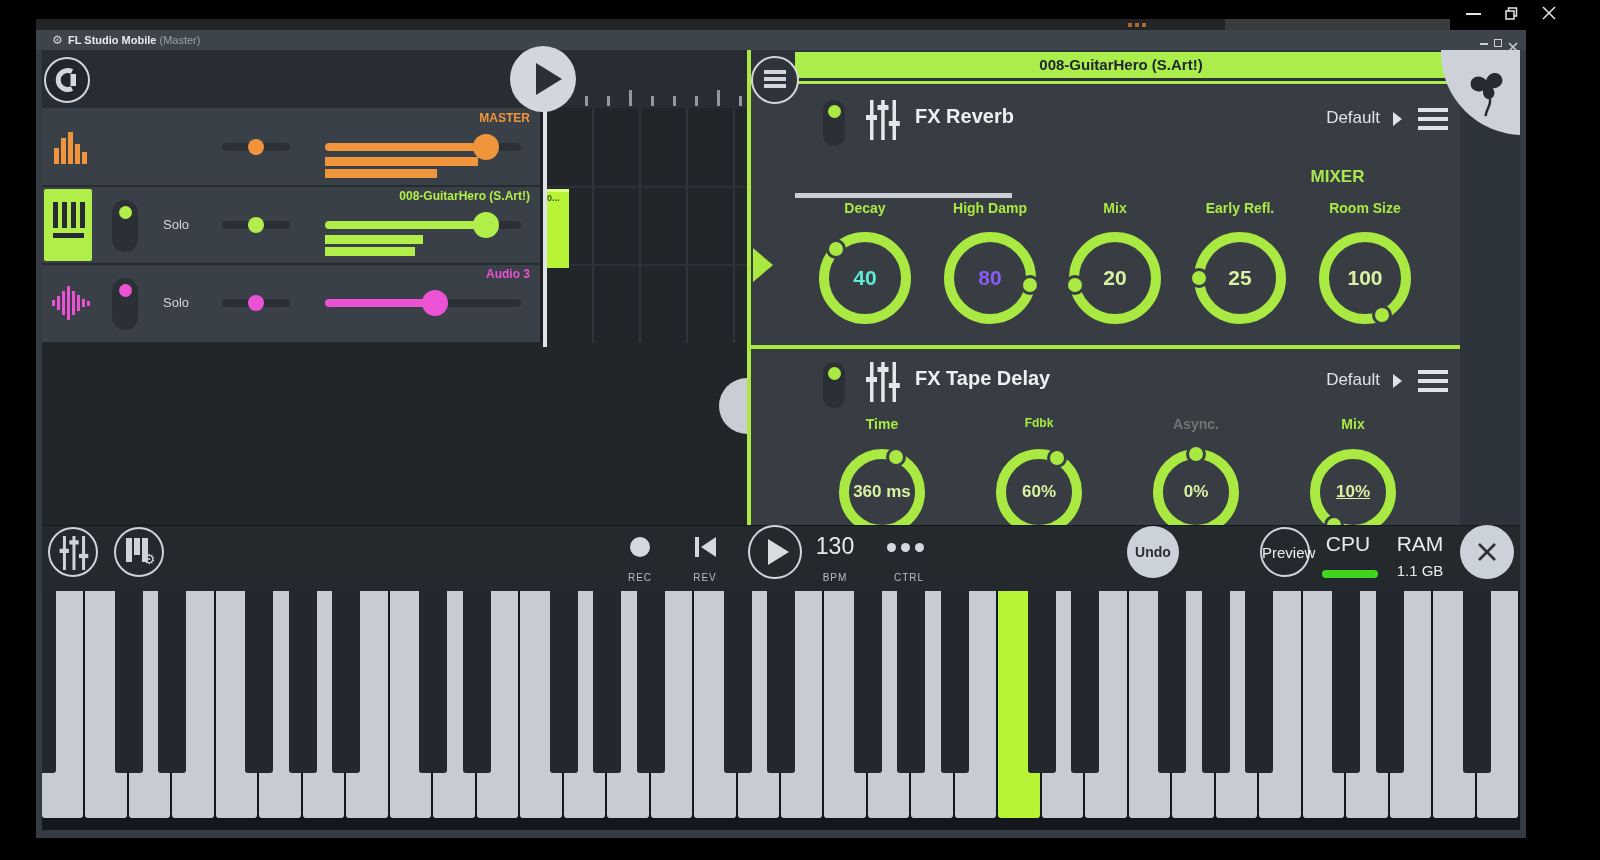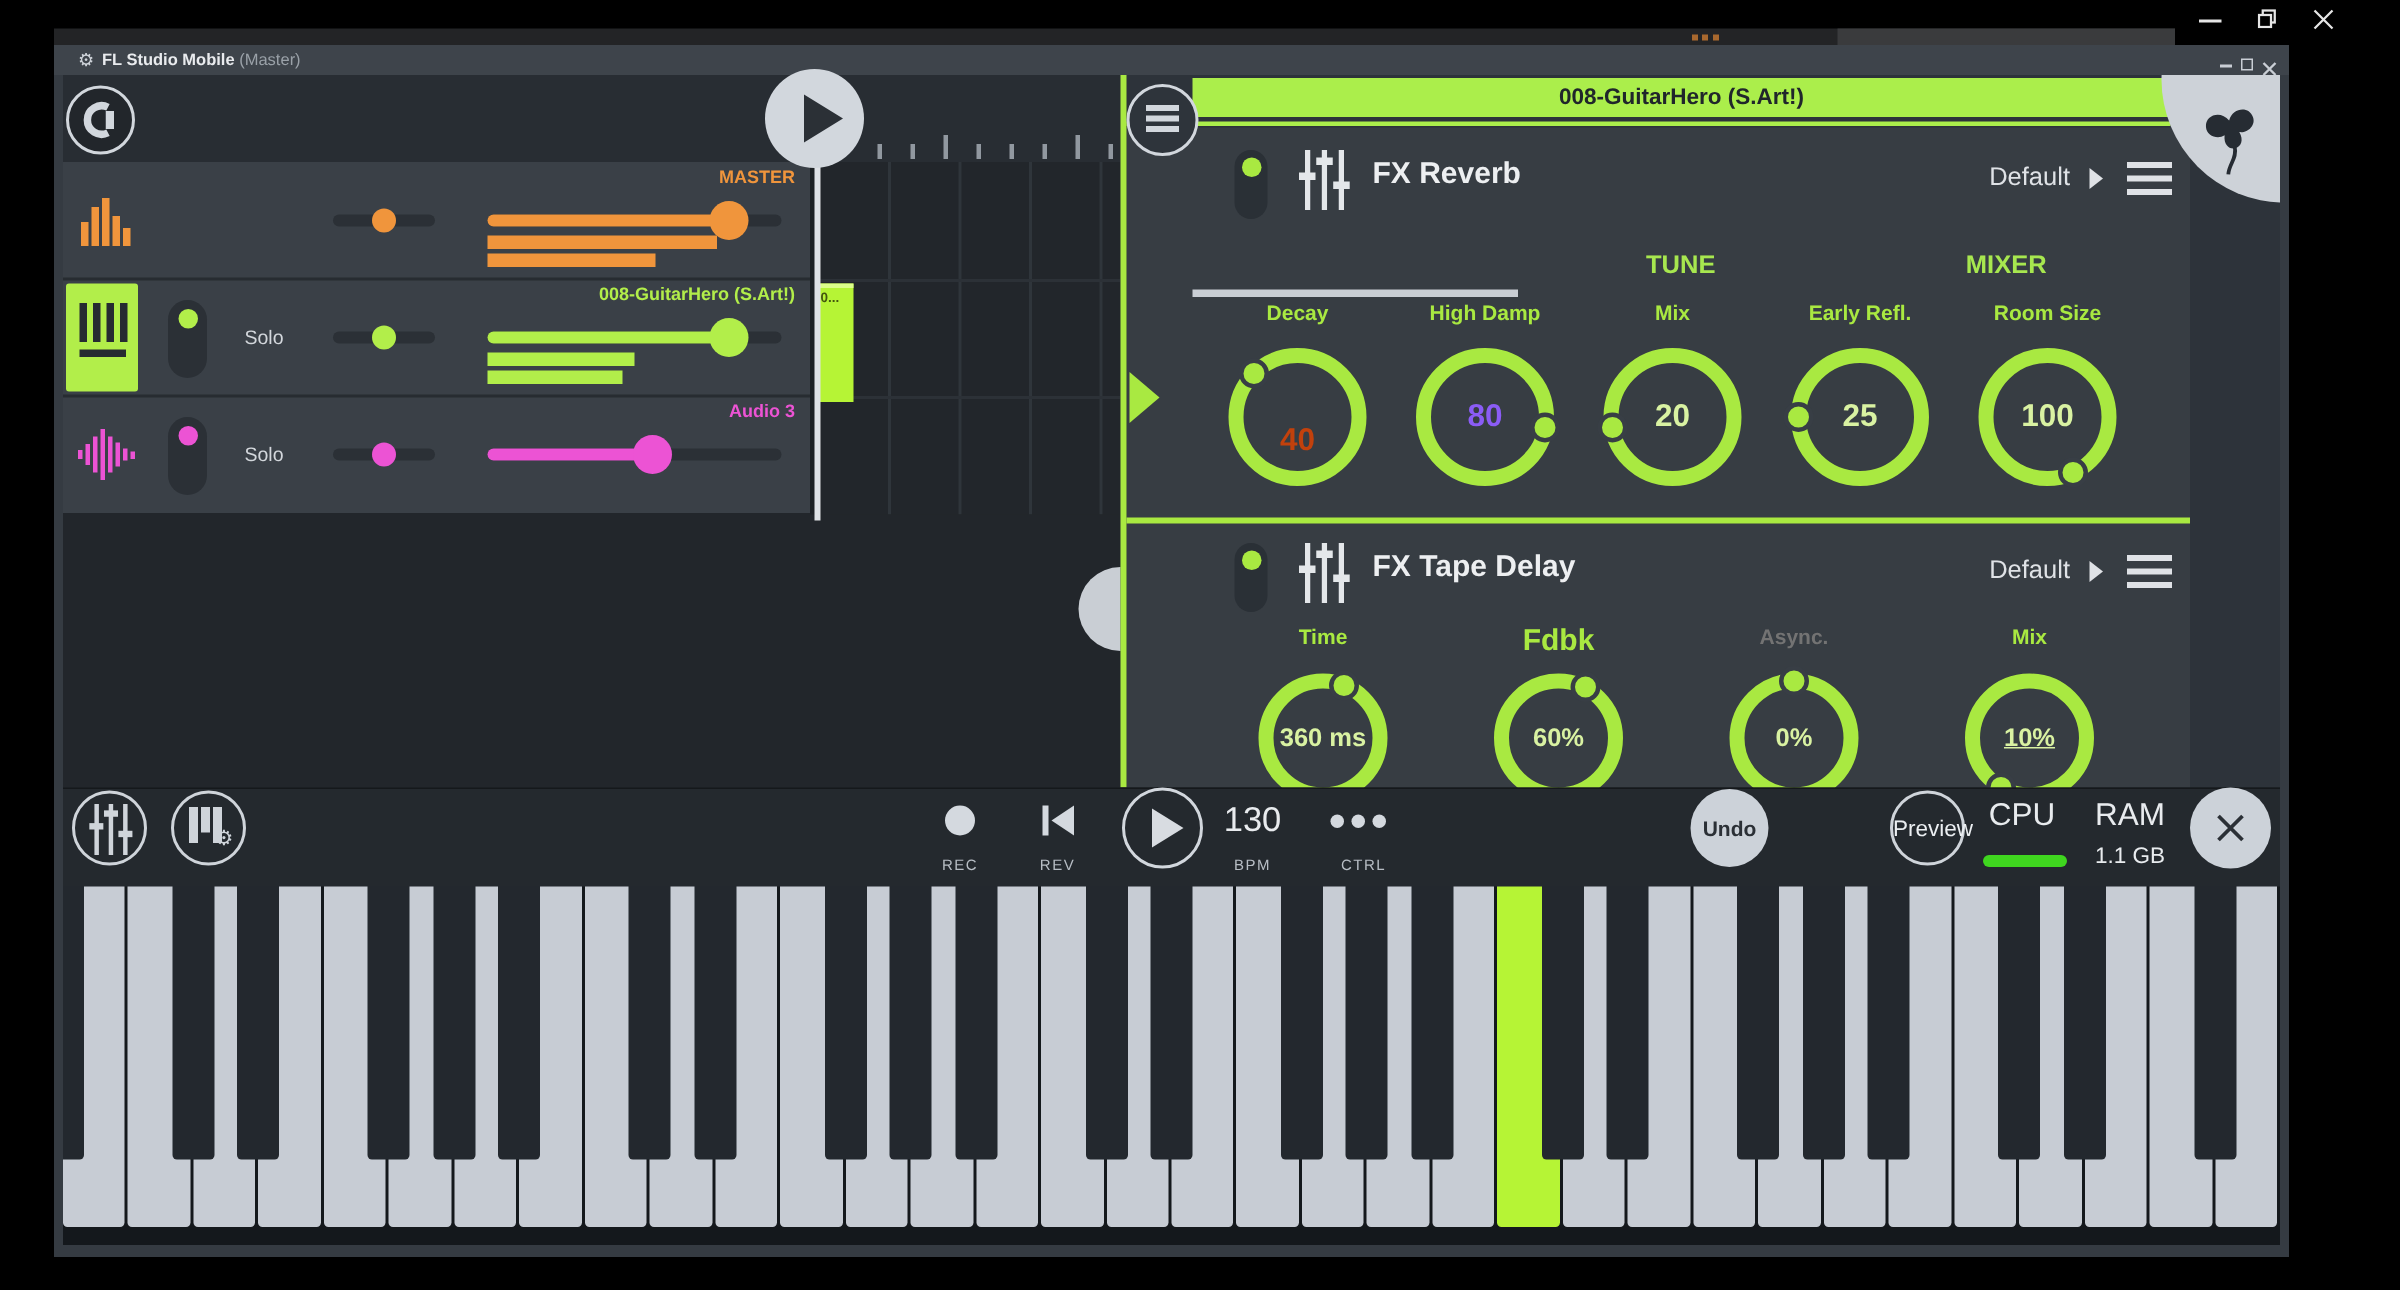--- a/index.html
+++ b/index.html
@@ -297,21 +297,20 @@
       </svg>
   </div>
   <div class="abs fxtitle" id="fx1-title">FX Reverb</div>
   <div class="abs preset" id="fx1-preset">Default</div>
   <div class="abs preset-arrow" id="fx1-arrow"></div>
   <div class="abs menu-bars" id="fx1-menu">
     <div style="top:0;"></div>
       <div style="top:9px;"></div>
       <div style="top:18px;"></div>
   </div>
-  <div class="abs tab" id="tab-tune">TUNE</div>
   <div class="abs tab" id="tab-mixer">MIXER</div>
   <div class="abs" id="tab-underline"></div>
   <div class="abs" id="fx-divider"></div>
 
   <div class="abs toggle" id="fx2-toggle">
       <div class="dot"></div>
     </div>
   <div class="abs fadericon" id="fx2-fader">
     <svg width="34" height="40" viewBox="0 0 34 40">
         <g fill="#e4e7ea">
@@ -328,21 +327,21 @@
   <div class="abs preset" id="fx2-preset">Default</div>
   <div class="abs preset-arrow" id="fx2-arrow"></div>
   <div class="abs menu-bars" id="fx2-menu">
     <div style="top:0;"></div>
       <div style="top:9px;"></div>
       <div style="top:18px;"></div>
   </div>
   <div id="knob-layer">
       <div style="position: absolute; left: 803px; top: 200px; width: 124px; text-align: center; font-size: 14px; font-weight: bold; color: rgb(169, 233, 65); z-index: 6;">Decay</div>
       <div style="position: absolute; left: 819px; top: 232px; width: 92px; height: 92px; border: 10px solid rgb(169, 233, 65); border-radius: 50%; box-sizing: border-box; z-index: 6;">
-        <div style="position: absolute; left: 0px; top: 16px; width: 72px; height: 72px; display: flex; align-items: center; justify-content: center; font-size: 21px; font-weight: bold; color: #c2410c; text-align: center;">40</div>
+        <div style="position: absolute; left: 0px; top: 0px; width: 72px; height: 72px; display: flex; align-items: center; justify-content: center; font-size: 21px; font-weight: bold; color: #5eead4; text-align: center;">40</div>
       </div>
       <div style="position: absolute; left: 826.009px; top: 239.009px; width: 20px; height: 20px; border-radius: 50%; background: rgb(169, 233, 65); border: 3px solid rgb(56, 62, 69); box-sizing: border-box; z-index: 7;"></div>
       <div style="position: absolute; left: 928px; top: 200px; width: 124px; text-align: center; font-size: 14px; font-weight: bold; color: rgb(169, 233, 65); z-index: 6;">High Damp</div>
       <div style="position: absolute; left: 944px; top: 232px; width: 92px; height: 92px; border: 10px solid rgb(169, 233, 65); border-radius: 50%; box-sizing: border-box; z-index: 6;">
         <div style="position: absolute; left: 0px; top: 0px; width: 72px; height: 72px; display: flex; align-items: center; justify-content: center; font-size: 21px; font-weight: bold; color: #8b5cf6;">80</div>
       </div>
       <div style="position: absolute; left: 1020.38px; top: 275.12px; width: 20px; height: 20px; border-radius: 50%; background: rgb(169, 233, 65); border: 3px solid rgb(56, 62, 69); box-sizing: border-box; z-index: 7;"></div>
       <div style="position: absolute; left: 1053px; top: 200px; width: 124px; text-align: center; font-size: 14px; font-weight: bold; color: rgb(169, 233, 65); z-index: 6;">Mix</div>
       <div style="position: absolute; left: 1069px; top: 232px; width: 92px; height: 92px; border: 10px solid rgb(169, 233, 65); border-radius: 50%; box-sizing: border-box; z-index: 6;">
         <div style="position: absolute; left: 0px; top: 0px; width: 72px; height: 72px; display: flex; align-items: center; justify-content: center; font-size: 21px; font-weight: bold; color: rgb(217, 242, 162);">20</div>
@@ -356,21 +355,21 @@
       <div style="position: absolute; left: 1303px; top: 200px; width: 124px; text-align: center; font-size: 14px; font-weight: bold; color: rgb(169, 233, 65); z-index: 6;">Room Size</div>
       <div style="position: absolute; left: 1319px; top: 232px; width: 92px; height: 92px; border: 10px solid rgb(169, 233, 65); border-radius: 50%; box-sizing: border-box; z-index: 6;">
         <div style="position: absolute; left: 0px; top: 0px; width: 72px; height: 72px; display: flex; align-items: center; justify-content: center; font-size: 21px; font-weight: bold; color: rgb(217, 242, 162);">100</div>
       </div>
       <div style="position: absolute; left: 1372.33px; top: 305.159px; width: 20px; height: 20px; border-radius: 50%; background: rgb(169, 233, 65); border: 3px solid rgb(56, 62, 69); box-sizing: border-box; z-index: 7;"></div>
       <div style="position: absolute; left: 820px; top: 416px; width: 124px; text-align: center; font-size: 14px; font-weight: bold; color: rgb(169, 233, 65); z-index: 6;">Time</div>
       <div style="position: absolute; left: 839px; top: 449px; width: 86px; height: 86px; border: 10px solid rgb(169, 233, 65); border-radius: 50%; box-sizing: border-box; z-index: 6;">
         <div style="position: absolute; left: 0px; top: 0px; width: 66px; height: 66px; display: flex; align-items: center; justify-content: center; font-size: 17px; font-weight: bold; color: rgb(217, 242, 162);">360 ms</div>
       </div>
       <div style="position: absolute; left: 886.235px; top: 446.767px; width: 20px; height: 20px; border-radius: 50%; background: rgb(169, 233, 65); border: 3px solid rgb(56, 62, 69); box-sizing: border-box; z-index: 7;"></div>
-      <div style="position: absolute; left: 977px; top: 416px; width: 124px; text-align: center; font-size: 20px; font-weight: bold; color: rgb(169, 233, 65); z-index: 6;">Fdbk</div>
+      <div style="position: absolute; left: 977px; top: 416px; width: 124px; text-align: center; font-size: 12px; font-weight: bold; color: rgb(169, 233, 65); z-index: 6;">Fdbk</div>
       <div style="position: absolute; left: 996px; top: 449px; width: 86px; height: 86px; border: 10px solid rgb(169, 233, 65); border-radius: 50%; box-sizing: border-box; z-index: 6;">
         <div style="position: absolute; left: 0px; top: 0px; width: 66px; height: 66px; display: flex; align-items: center; justify-content: center; font-size: 17px; font-weight: bold; color: rgb(217, 242, 162);">60%</div>
       </div>
       <div style="position: absolute; left: 1046.84px; top: 448.448px; width: 20px; height: 20px; border-radius: 50%; background: rgb(169, 233, 65); border: 3px solid rgb(56, 62, 69); box-sizing: border-box; z-index: 7;"></div>
       <div style="position: absolute; left: 1134px; top: 416px; width: 124px; text-align: center; font-size: 14px; font-weight: bold; color: #737373; z-index: 6;">Async.</div>
       <div style="position: absolute; left: 1153px; top: 449px; width: 86px; height: 86px; border: 10px solid rgb(169, 233, 65); border-radius: 50%; box-sizing: border-box; z-index: 6;">
         <div style="position: absolute; left: 0px; top: 0px; width: 66px; height: 66px; display: flex; align-items: center; justify-content: center; font-size: 17px; font-weight: bold; color: rgb(217, 242, 162);">0%</div>
       </div>
       <div style="position: absolute; left: 1186px; top: 444px; width: 20px; height: 20px; border-radius: 50%; background: rgb(169, 233, 65); border: 3px solid rgb(56, 62, 69); box-sizing: border-box; z-index: 7;"></div>
       <div style="position: absolute; left: 1291px; top: 416px; width: 124px; text-align: center; font-size: 14px; font-weight: bold; color: rgb(169, 233, 65); z-index: 6;">Mix</div>

